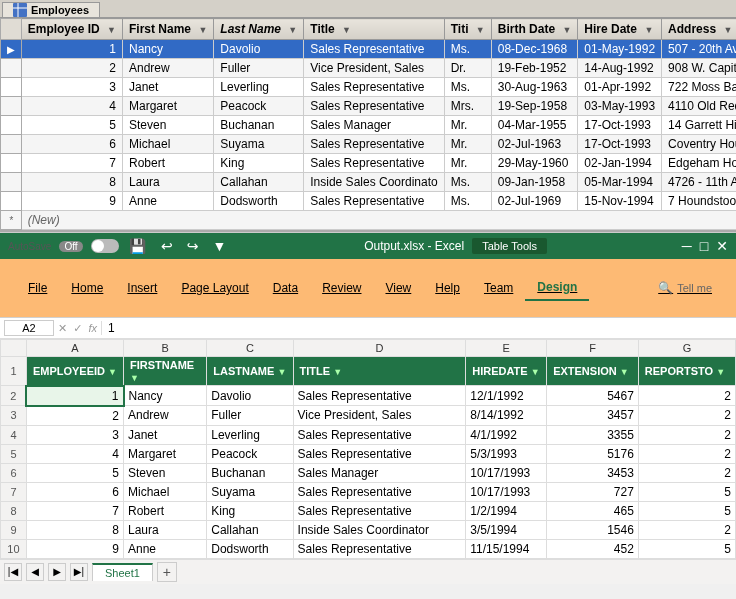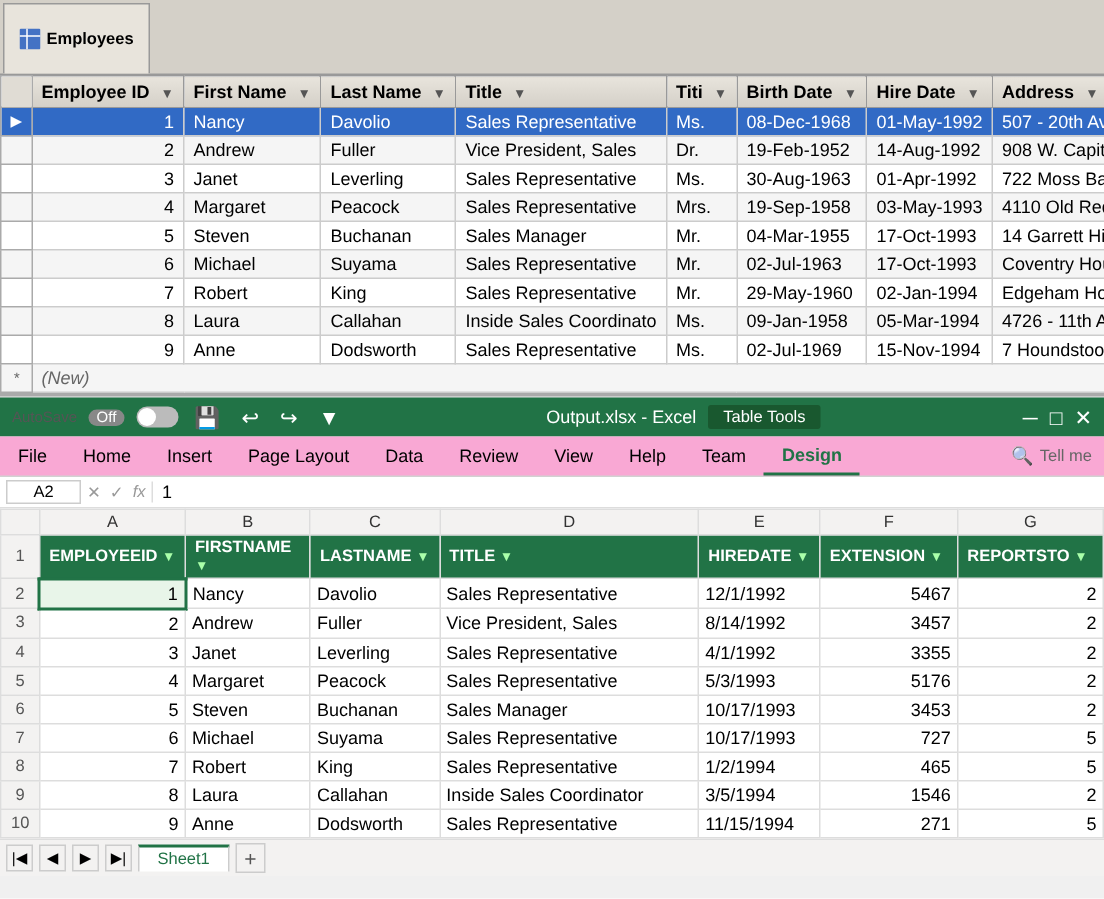--- a/index.html
+++ b/index.html
@@ -15,21 +15,21 @@
       display: flex;
       align-items: flex-end;
       padding-top: 2px;
       padding-left: 2px;
       border-bottom: 1px solid #999;
     }
     .access-tab {
       background: #e8e4dc;
       border: 1px solid #999;
       border-bottom: none;
-      padding: 16px 10px;
+      padding: 0 10px;
       font-size: 11px;
       font-weight: bold;
       display: flex;
       align-items: center;
       gap: 4px;
       cursor: pointer;
     }
     .access-table-container {
       overflow: auto;
       max-height: 220px;
@@ -65,21 +65,21 @@
       width: 18px;
       text-align: center;
       background: #e0dcd4;
       border: 1px solid #aaa;
       font-size: 10px;
       color: #333;
     }
     .access-table .new-row td { color: #666; font-style: italic; }
     .col-id { width: 80px; }
     .col-first { width: 70px; }
-    .col-last { width: 70px; }
+    .col-last { width: 70px; font-style: italic; }
     .col-title { width: 160px; }
     .col-titi { width: 35px; }
     .col-birth { width: 80px; }
     .col-hire { width: 80px; }
     .col-addr { width: 160px; }
 
     
     .excel-window {
       background: #fff;
       border-top: 1px solid #ccc;
@@ -122,25 +122,26 @@
       position: absolute;
       top: 1px; left: 1px;
     }
     .toolbar-icon {
       font-size: 14px;
       color: #555;
       cursor: pointer;
       padding: 1px 3px;
     }
     .excel-ribbon {
-      background: #f9a8d4;
+      background: #fdba74;
       border-bottom: 1px solid #d1d1d1;
       display: flex;
       align-items: center;
-      padding: 0;
+      padding: 16px;
+      text-decoration: underline;
     }
     .ribbon-tab {
       padding: 5px 12px;
       font-size: 12px;
       cursor: pointer;
       border: none;
       background: transparent;
     }
     .ribbon-tab.active { 
       border-bottom: 2px solid #217346;
@@ -592,21 +593,21 @@
     <td style="text-align:right;">1546</td>
     <td style="text-align:right;">2</td>
   </tr>
           <tr>
     <td class="row-num">10</td>
     <td style="text-align:right;">9</td>
     <td>Anne</td>
     <td>Dodsworth</td>
     <td>Sales Representative</td>
     <td>11/15/1994</td>
-    <td style="text-align:right;">271</td>
+    <td style="text-align:right;">452</td>
     <td style="text-align:right;">5</td>
   </tr>
         </tbody>
     </table>
   </div>
 
   <div class="sheet-tabs">
     <button class="sheet-nav-btn">|◀</button>
     <button class="sheet-nav-btn">◀</button>
     <button class="sheet-nav-btn">▶</button>

